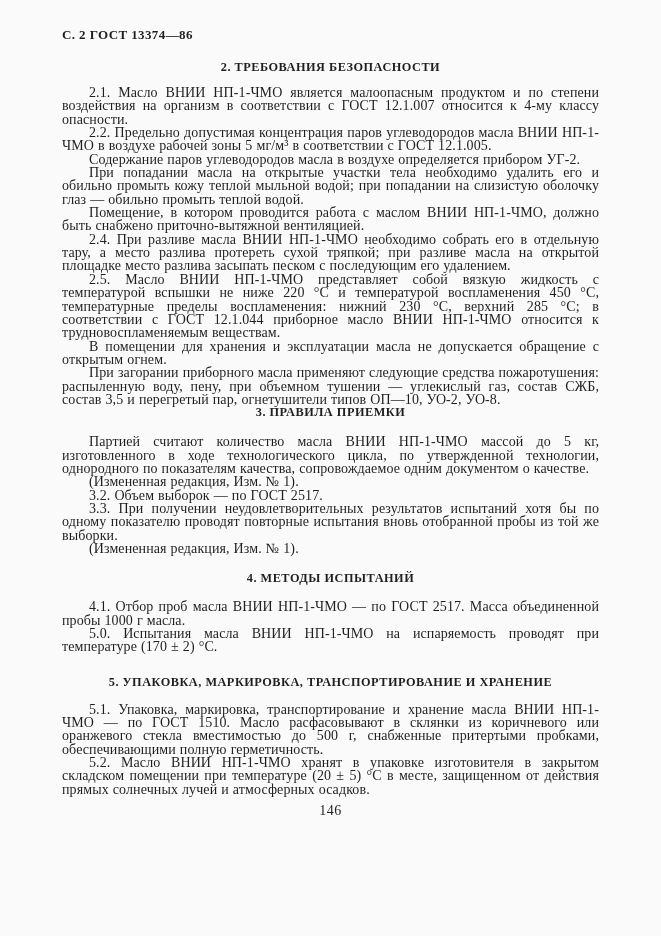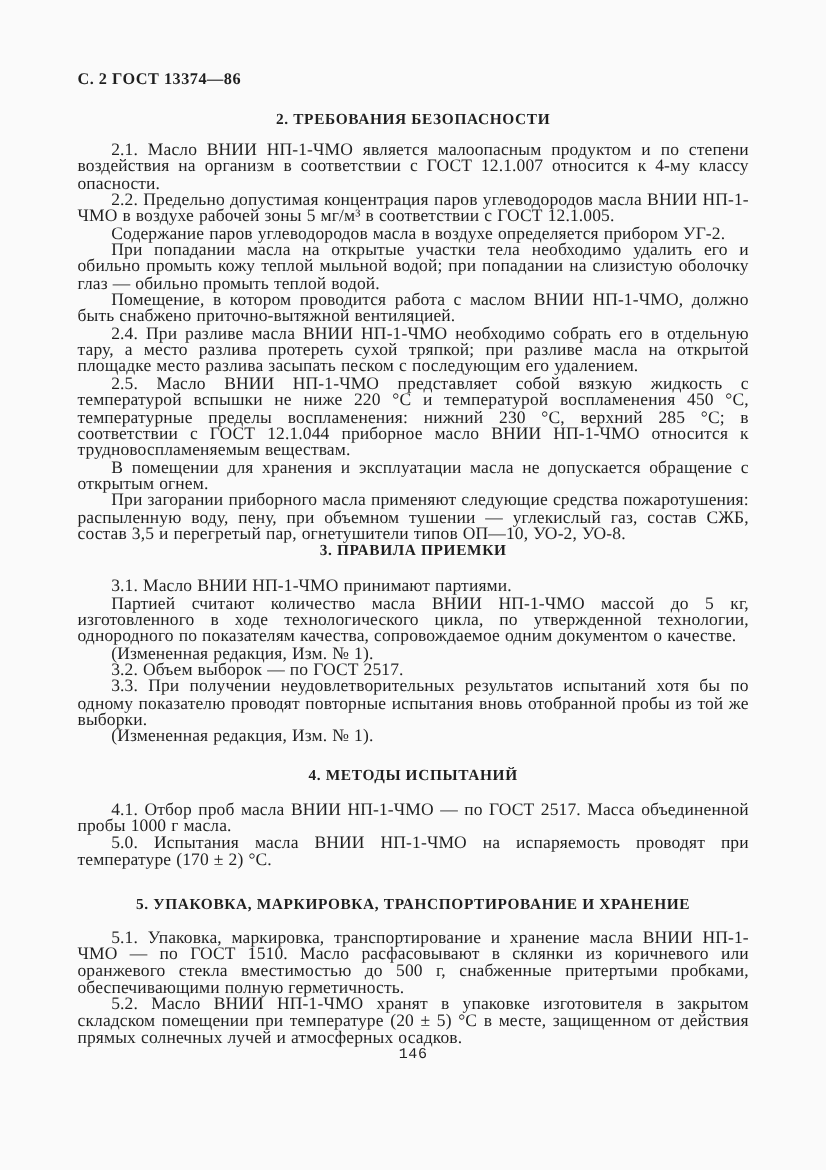--- a/index.html
+++ b/index.html
@@ -19,21 +19,21 @@
     color: #1f1f1f;
     overflow: hidden;
   }
   .content {
     position: absolute;
     left: 62px;
     top: 0;
     width: 537px;
   }
   .running-header {
-    margin-top: 56px;
+    margin-top: 28px;
     font-size: 13px;
     line-height: 13px;
     font-weight: bold;
     letter-spacing: 0.4px;
     white-space: nowrap;
   }
   .section-title {
     margin: 0;
     text-align: center;
     font-size: 12.3px;
@@ -51,25 +51,25 @@
     line-height: 13.35px;
     text-align: justify;
     text-indent: 27px;
     letter-spacing: 0.1px;
     word-spacing: 0.4px;
   }
   .bold-note {
     font-weight: normal;
   }
   .page-number {
+    margin-top: 8px;
     text-align: center;
-    font-size: 12px;
+    font-size: 14px;
     line-height: 13px;
     letter-spacing: 0.5px;
-    font-family: Liberation Mono, monospace;
   }
 </style>
 </head>
 <body>
 
 <div class="page">
   <div class="content">
 
     <div class="running-header">С. 2 ГОСТ 13374—86</div>
 
@@ -78,21 +78,20 @@
     <p class="para">2.2. Предельно допустимая концентрация паров углеводородов масла ВНИИ НП-1-ЧМО в воздухе рабочей зоны 5 мг/м³ в соответствии с ГОСТ 12.1.005.</p>
     <p class="para">Содержание паров углеводородов масла в воздухе определяется прибором УГ-2.</p>
     <p class="para">При попадании масла на открытые участки тела необходимо удалить его и обильно промыть кожу теплой мыльной водой; при попадании на слизистую оболочку глаз — обильно промыть теплой водой.</p>
     <p class="para">Помещение, в котором проводится работа с маслом ВНИИ НП-1-ЧМО, должно быть снабжено приточно-вытяжной вентиляцией.</p>
     <p class="para">2.4. При разливе масла ВНИИ НП-1-ЧМО необходимо собрать его в отдельную тару, а место разлива протереть сухой тряпкой; при разливе масла на открытой площадке место разлива засыпать песком с последующим его удалением.</p>
     <p class="para">2.5. Масло ВНИИ НП-1-ЧМО представляет собой вязкую жидкость с температурой вспышки не ниже 220 °С и температурой воспламенения 450 °С, температурные пределы воспламенения: нижний 230 °С, верхний 285 °С; в соответствии с ГОСТ 12.1.044 приборное масло ВНИИ НП-1-ЧМО относится к трудновоспламеняемым веществам.</p>
     <p class="para">В помещении для хранения и эксплуатации масла не допускается обращение с открытым огнем.</p>
     <p class="para">При загорании приборного масла применяют следующие средства пожаротушения: распыленную воду, пену, при объемном тушении — углекислый газ, состав СЖБ, состав 3,5 и перегретый пар, огнетушители типов ОП—10, УО-2, УО-8.</p>
 
     <h2 class="section-title t3">3. ПРАВИЛА ПРИЕМКИ</h2>
-    <p class="para">3.1. Масло ВНИИ НП-1-ЧМО принимают партиями.</p>
     <p class="para">Партией считают количество масла ВНИИ НП-1-ЧМО массой до 5 кг, изготовленного в ходе технологического цикла, по утвержденной технологии, однородного по показателям качества, сопровождаемое одним документом о качестве.</p>
     <p class="para bold-note">(Измененная редакция, Изм. № 1).</p>
     <p class="para">3.2. Объем выборок — по ГОСТ 2517.</p>
     <p class="para">3.3. При получении неудовлетворительных результатов испытаний хотя бы по одному показателю проводят повторные испытания вновь отобранной пробы из той же выборки.</p>
     <p class="para bold-note">(Измененная редакция, Изм. № 1).</p>
 
     <h2 class="section-title t4">4. МЕТОДЫ ИСПЫТАНИЙ</h2>
     <p class="para">4.1. Отбор проб масла ВНИИ НП-1-ЧМО — по ГОСТ 2517. Масса объединенной пробы 1000 г масла.</p>
     <p class="para">5.0. Испытания масла ВНИИ НП-1-ЧМО на испаряемость проводят при температуре (170 ± 2) °С.</p>
 

